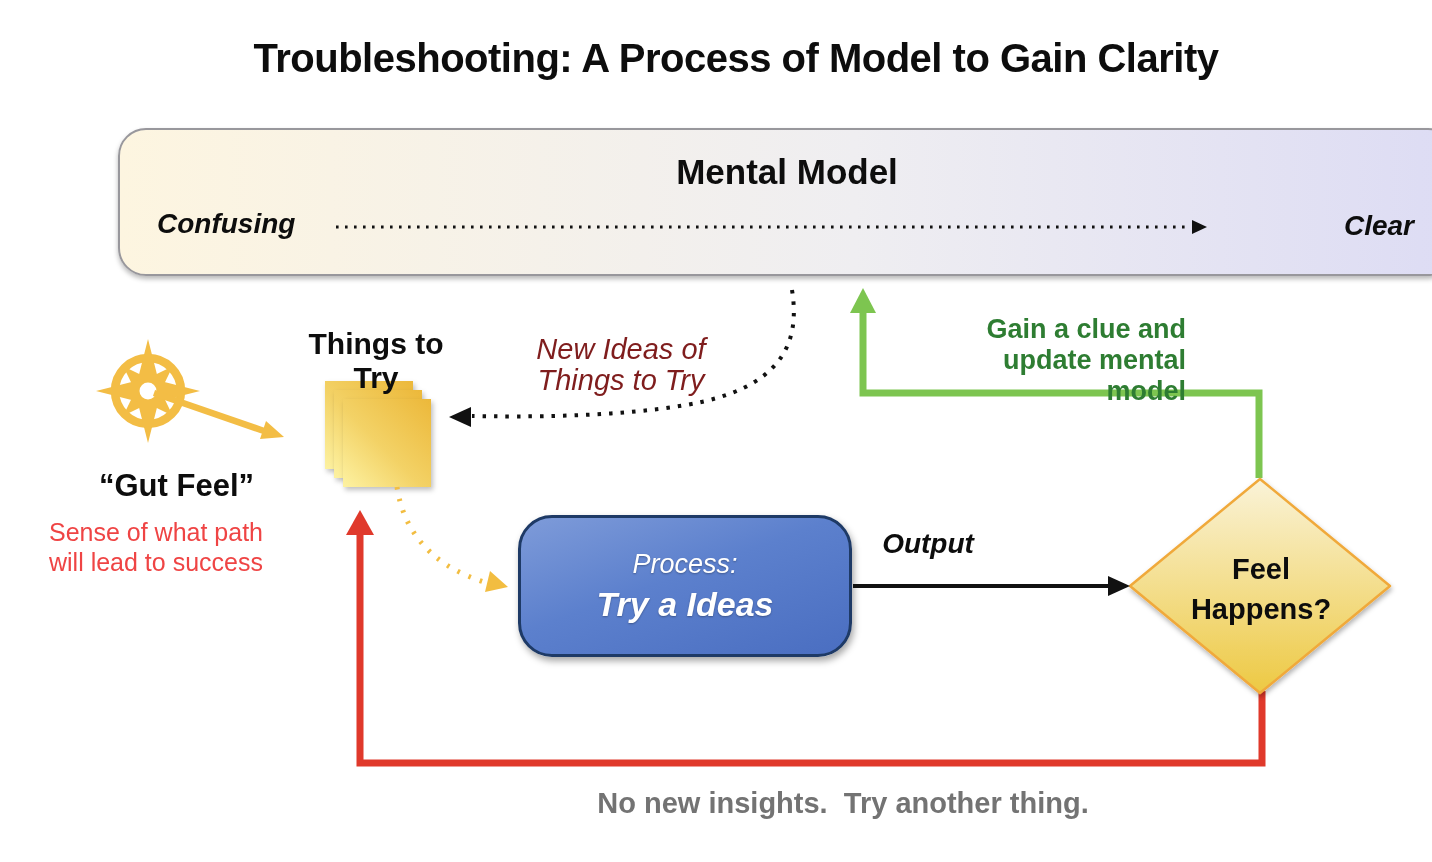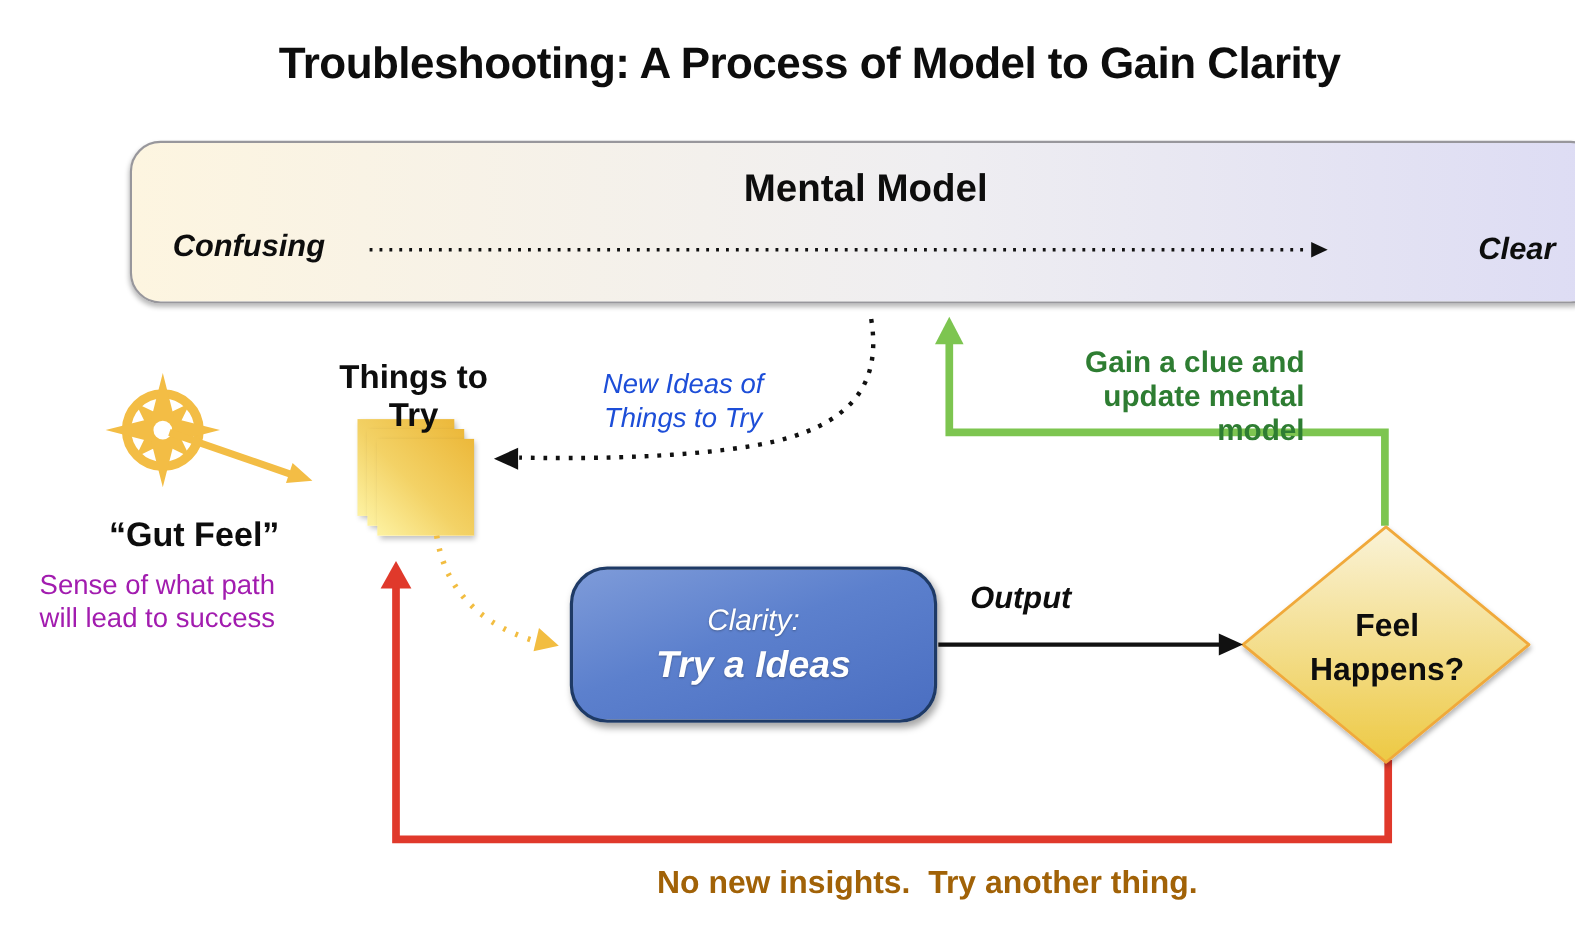--- a/index.html
+++ b/index.html
@@ -35,41 +35,41 @@
   .notes{position:absolute;left:325px;top:381px;width:106px;height:106px;z-index:0;}
   .note{
     position:absolute;width:88px;height:88px;
     background:linear-gradient(225deg,#ecb83a 0%,#f3d266 55%,#fdf2a2 100%);
     box-shadow:2px 3px 5px rgba(0,0,0,.25);
   }
   .n1{left:0;top:0}.n2{left:9px;top:9px}.n3{left:18px;top:18px}
 
   .ttt{left:285px;top:327px;width:182px;text-align:center;font-size:30px;font-weight:bold;}
   .gf-h{left:58px;top:468px;width:196px;text-align:right;font-size:31px;font-weight:bold;}
-  .gf-d{left:36px;top:517px;width:240px;font-size:25px;line-height:30px;color:#a21caf;}
-  .ni{left:521px;top:334px;width:200px;text-align:center;font-size:25px;font-style:italic;line-height:31px;color:#1d4ed8;}
+  .gf-d{left:36px;top:517px;width:240px;text-align:center;font-size:25px;line-height:30px;color:#ef4444;}
+  .ni{left:521px;top:334px;width:200px;text-align:center;font-size:29px;font-style:italic;line-height:31px;color:#7f1d1d;}
   .gc{left:926px;top:314px;width:260px;text-align:right;font-size:27px;font-weight:bold;line-height:31px;color:#2e7d32;}
   .out{left:858px;top:528px;width:140px;text-align:center;font-size:28px;font-weight:bold;font-style:italic;}
   .wh{left:1161px;top:549px;width:200px;text-align:center;font-size:29px;font-weight:bold;line-height:40px;}
-  .loop{left:493px;top:787px;width:700px;text-align:center;font-size:29px;font-weight:bold;color:#a16207;white-space:pre-wrap;}
+  .loop{left:493px;top:787px;width:700px;text-align:center;font-size:29px;font-weight:bold;color:#737373;white-space:pre-wrap;}
   .tline{display:block;}
 </style>
 </head>
 <body>
 
 <div class="stage">
 
   <div class="mm-box">
     <div class="txt mm-title">Mental Model</div>
     <div class="txt mm-left">Confusing</div>
     <div class="txt mm-right">Clear</div>
   </div>
 
   <div class="proc-box">
-    <div class="proc-l1">Clarity:</div>
+    <div class="proc-l1">Process:</div>
     <div class="proc-l2">Try a Ideas</div>
   </div>
 
   <div class="notes">
     <div class="note n1"></div>
     <div class="note n2"></div>
     <div class="note n3"></div>
   </div>
 
   <svg class="layer" width="1432" height="862" viewBox="0 0 1432 862">

